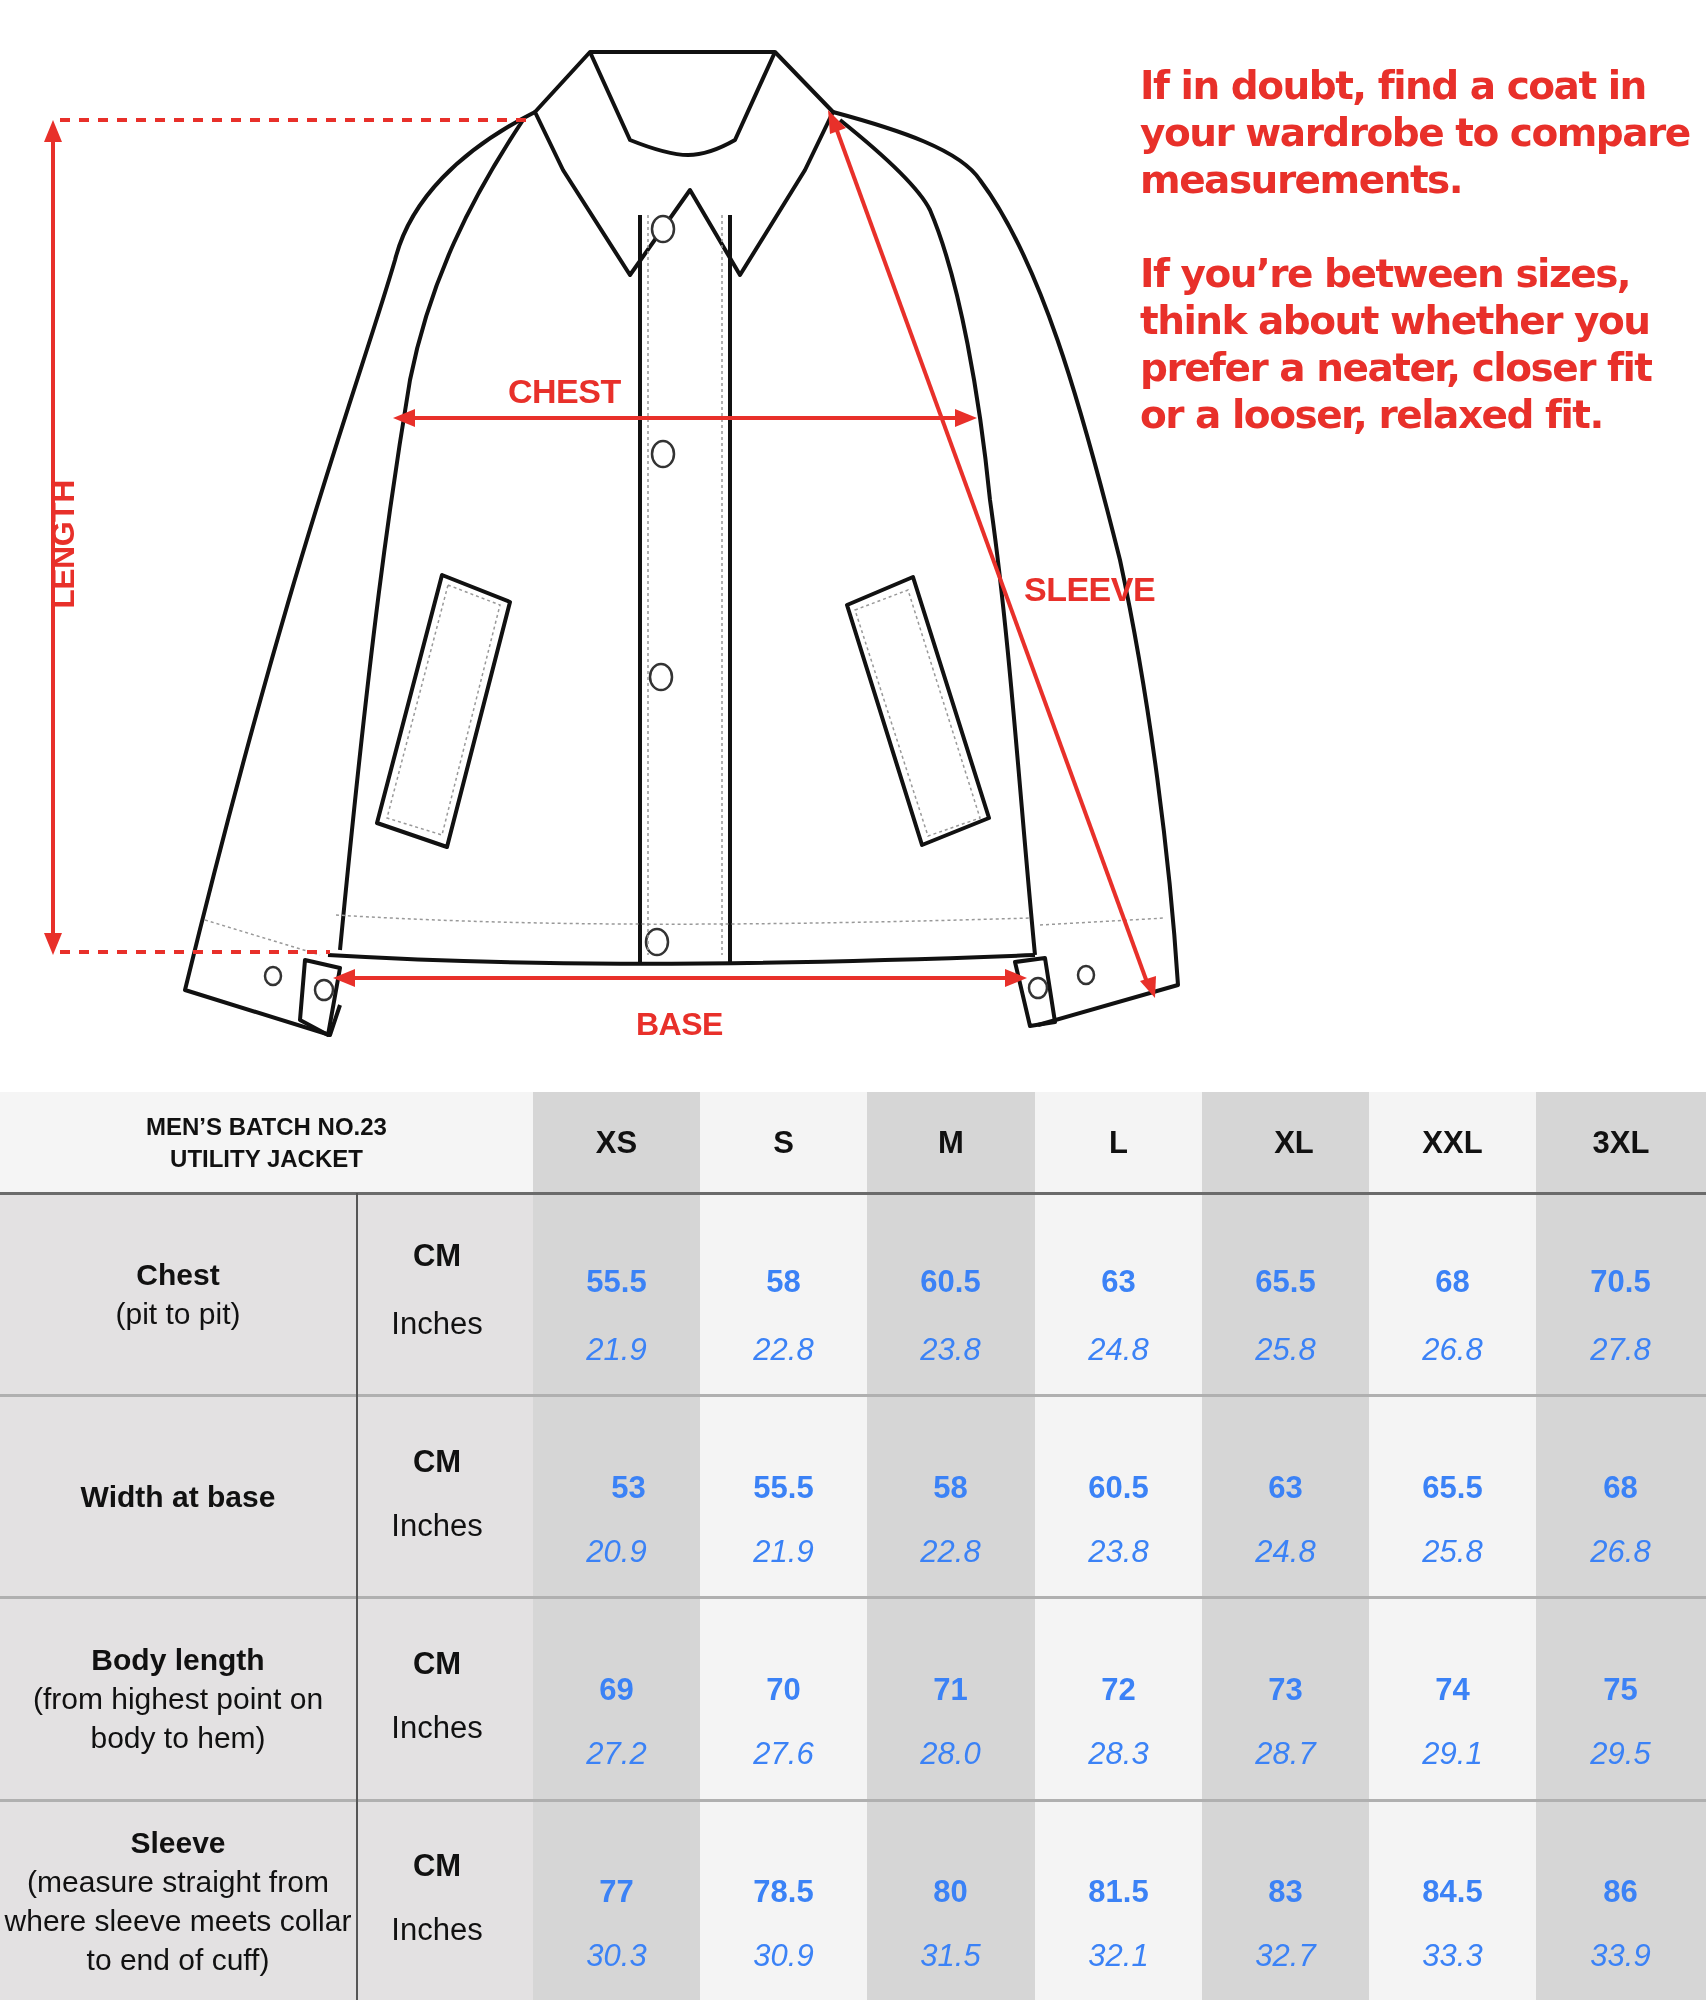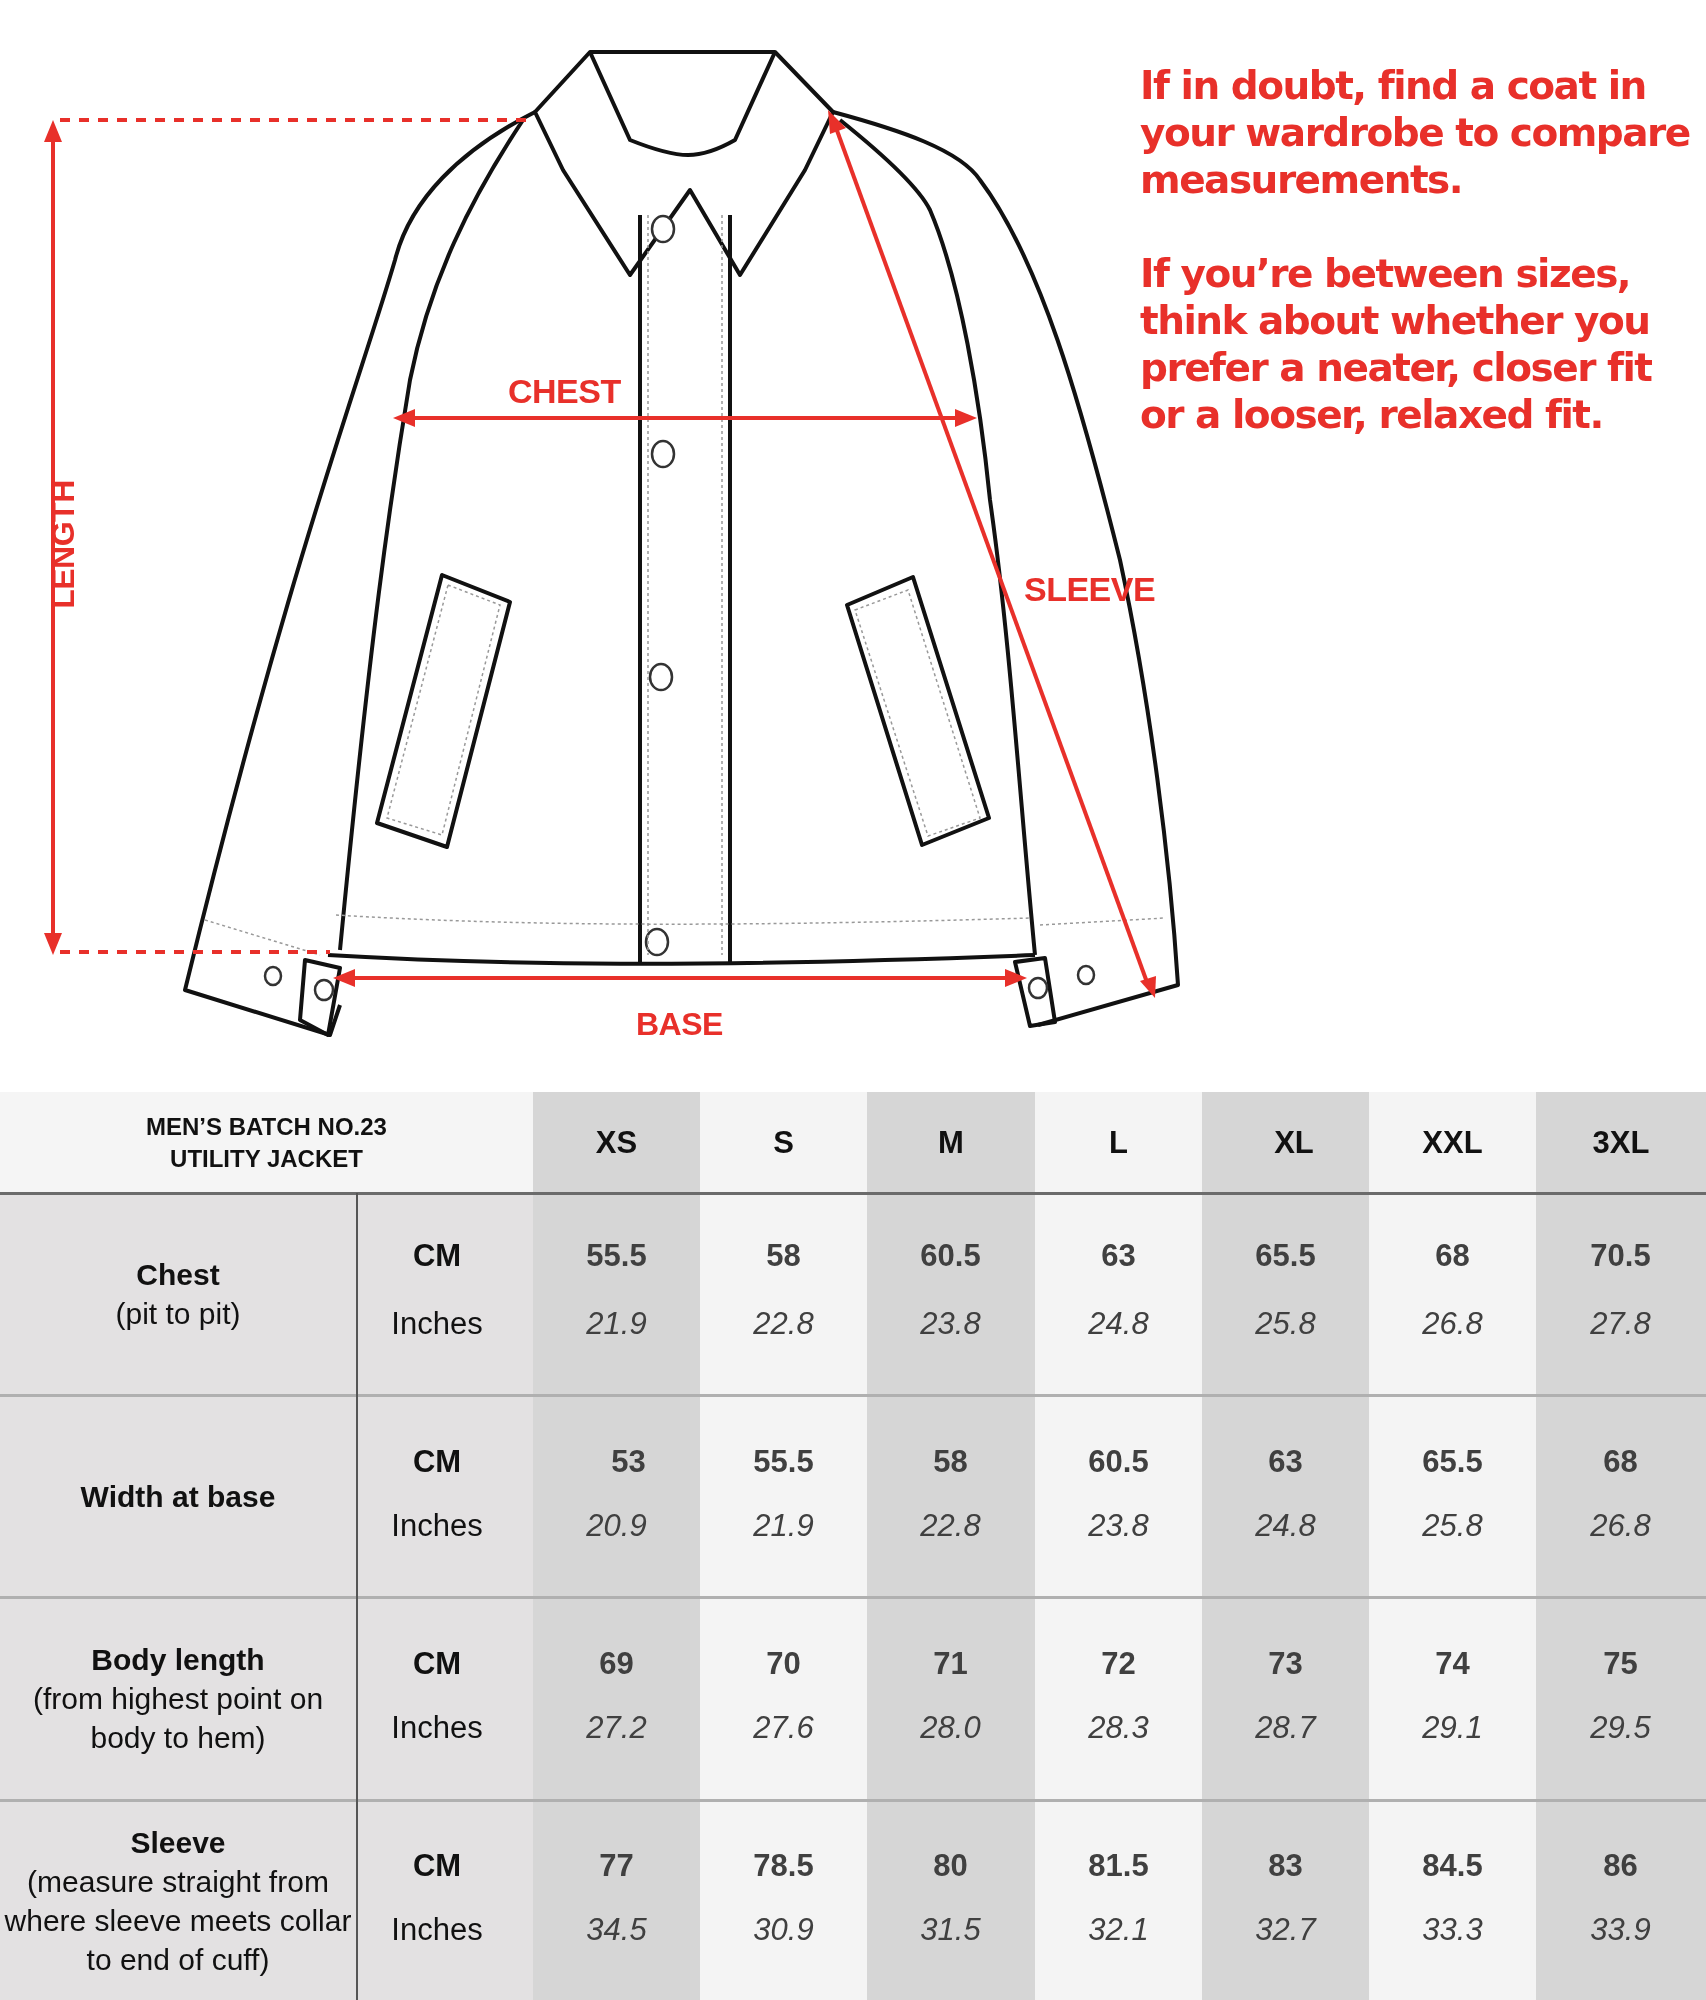--- a/index.html
+++ b/index.html
@@ -13,21 +13,21 @@
   .col-bg { position:absolute; top:0; height:908px; }
   .hdr-cell { position:absolute; top:0; height:101px; display:flex; align-items:center; justify-content:center; font-weight:bold; font-size:31px; color:#111; }
   .title-cell { position:absolute; left:0; top:0; width:533px; height:101px; display:flex; flex-direction:column; align-items:center; justify-content:center; font-weight:bold; font-size:24px; line-height:32px; color:#111; text-align:center; background:#f5f5f5; }
   .hline { position:absolute; left:0; width:1706px; height:3px; }
   .vline { position:absolute; left:356px; width:2px; background:#555; }
   .row-label { position:absolute; left:0; width:356px; display:flex; flex-direction:column; align-items:center; justify-content:center; text-align:center; color:#111; font-size:30px; line-height:39px; }
   .row-label .main { font-weight:bold; }
   .unit { position:absolute; width:160px; text-align:center; font-size:31px; color:#111; }
   .unit.cm { font-weight:bold; }
   .unit.in { }
-  .val { position:absolute; width:167px; text-align:center; font-size:31px; color:#404040; }
+  .val { position:absolute; width:167px; text-align:center; font-size:31px; color:#3b82f6;margin-top:26px; }
   .val.cm { font-weight:bold; }
   .val.in { font-style:italic; }
 </style>
 </head>
 <body>
 
 <div class="diagram">
   <svg width="1706" height="1092" viewBox="0 0 1706 1092">
     <defs>
       <marker id="arrR" markerWidth="10" markerHeight="10" refX="8" refY="5" orient="auto" markerUnits="strokeWidth">
@@ -208,20 +208,20 @@
   </div>
   <div class="unit cm" style="left:357px; top:756px;">CM</div>
   <div class="unit in" style="left:357px; top:820px;">Inches</div>
   <div class="val cm" style="left:533px; top:756px;">77</div>
   <div class="val cm" style="left:700px; top:756px;">78.5</div>
   <div class="val cm" style="left:867px; top:756px;">80</div>
   <div class="val cm" style="left:1035px; top:756px;">81.5</div>
   <div class="val cm" style="left:1202px; top:756px;">83</div>
   <div class="val cm" style="left:1369px; top:756px;">84.5</div>
   <div class="val cm" style="left:1537px; top:756px;">86</div>
-  <div class="val in" style="left:533px; top:820px;">34.5</div>
+  <div class="val in" style="left:533px; top:820px;">30.3</div>
   <div class="val in" style="left:700px; top:820px;">30.9</div>
   <div class="val in" style="left:867px; top:820px;">31.5</div>
   <div class="val in" style="left:1035px; top:820px;">32.1</div>
   <div class="val in" style="left:1202px; top:820px;">32.7</div>
   <div class="val in" style="left:1369px; top:820px;">33.3</div>
   <div class="val in" style="left:1537px; top:820px;">33.9</div>
 </div>
 
 </body></html>

